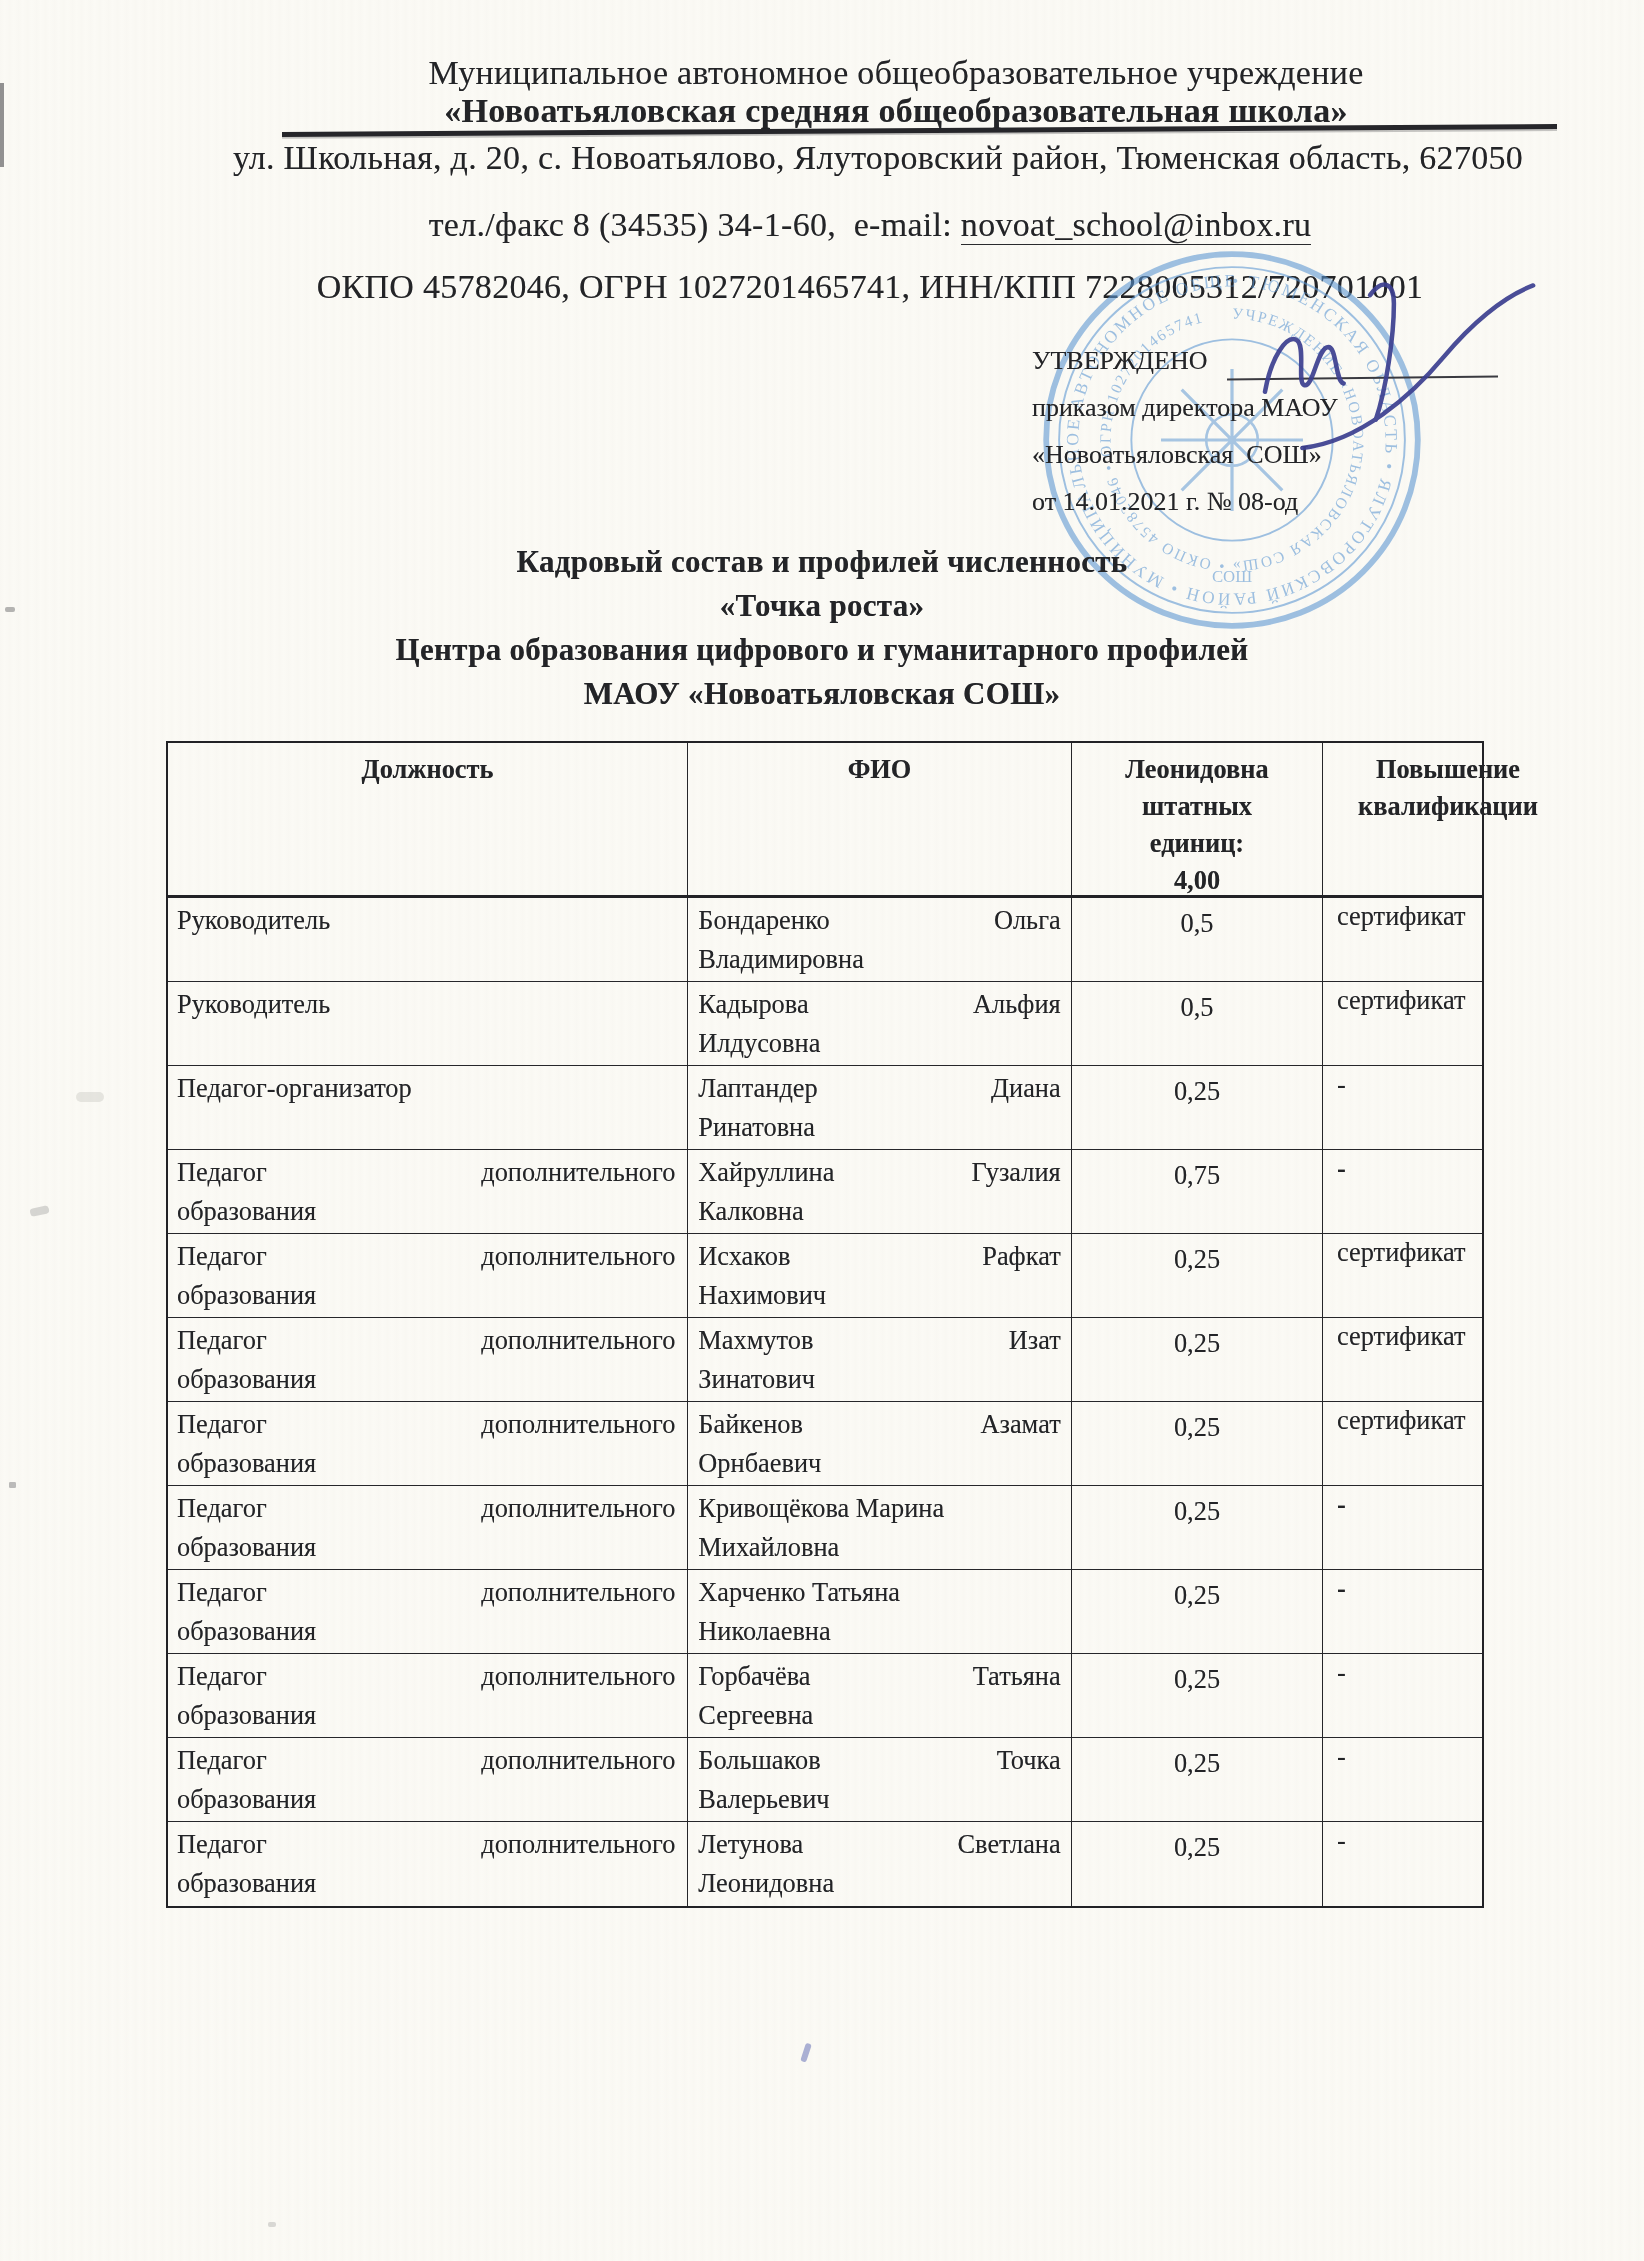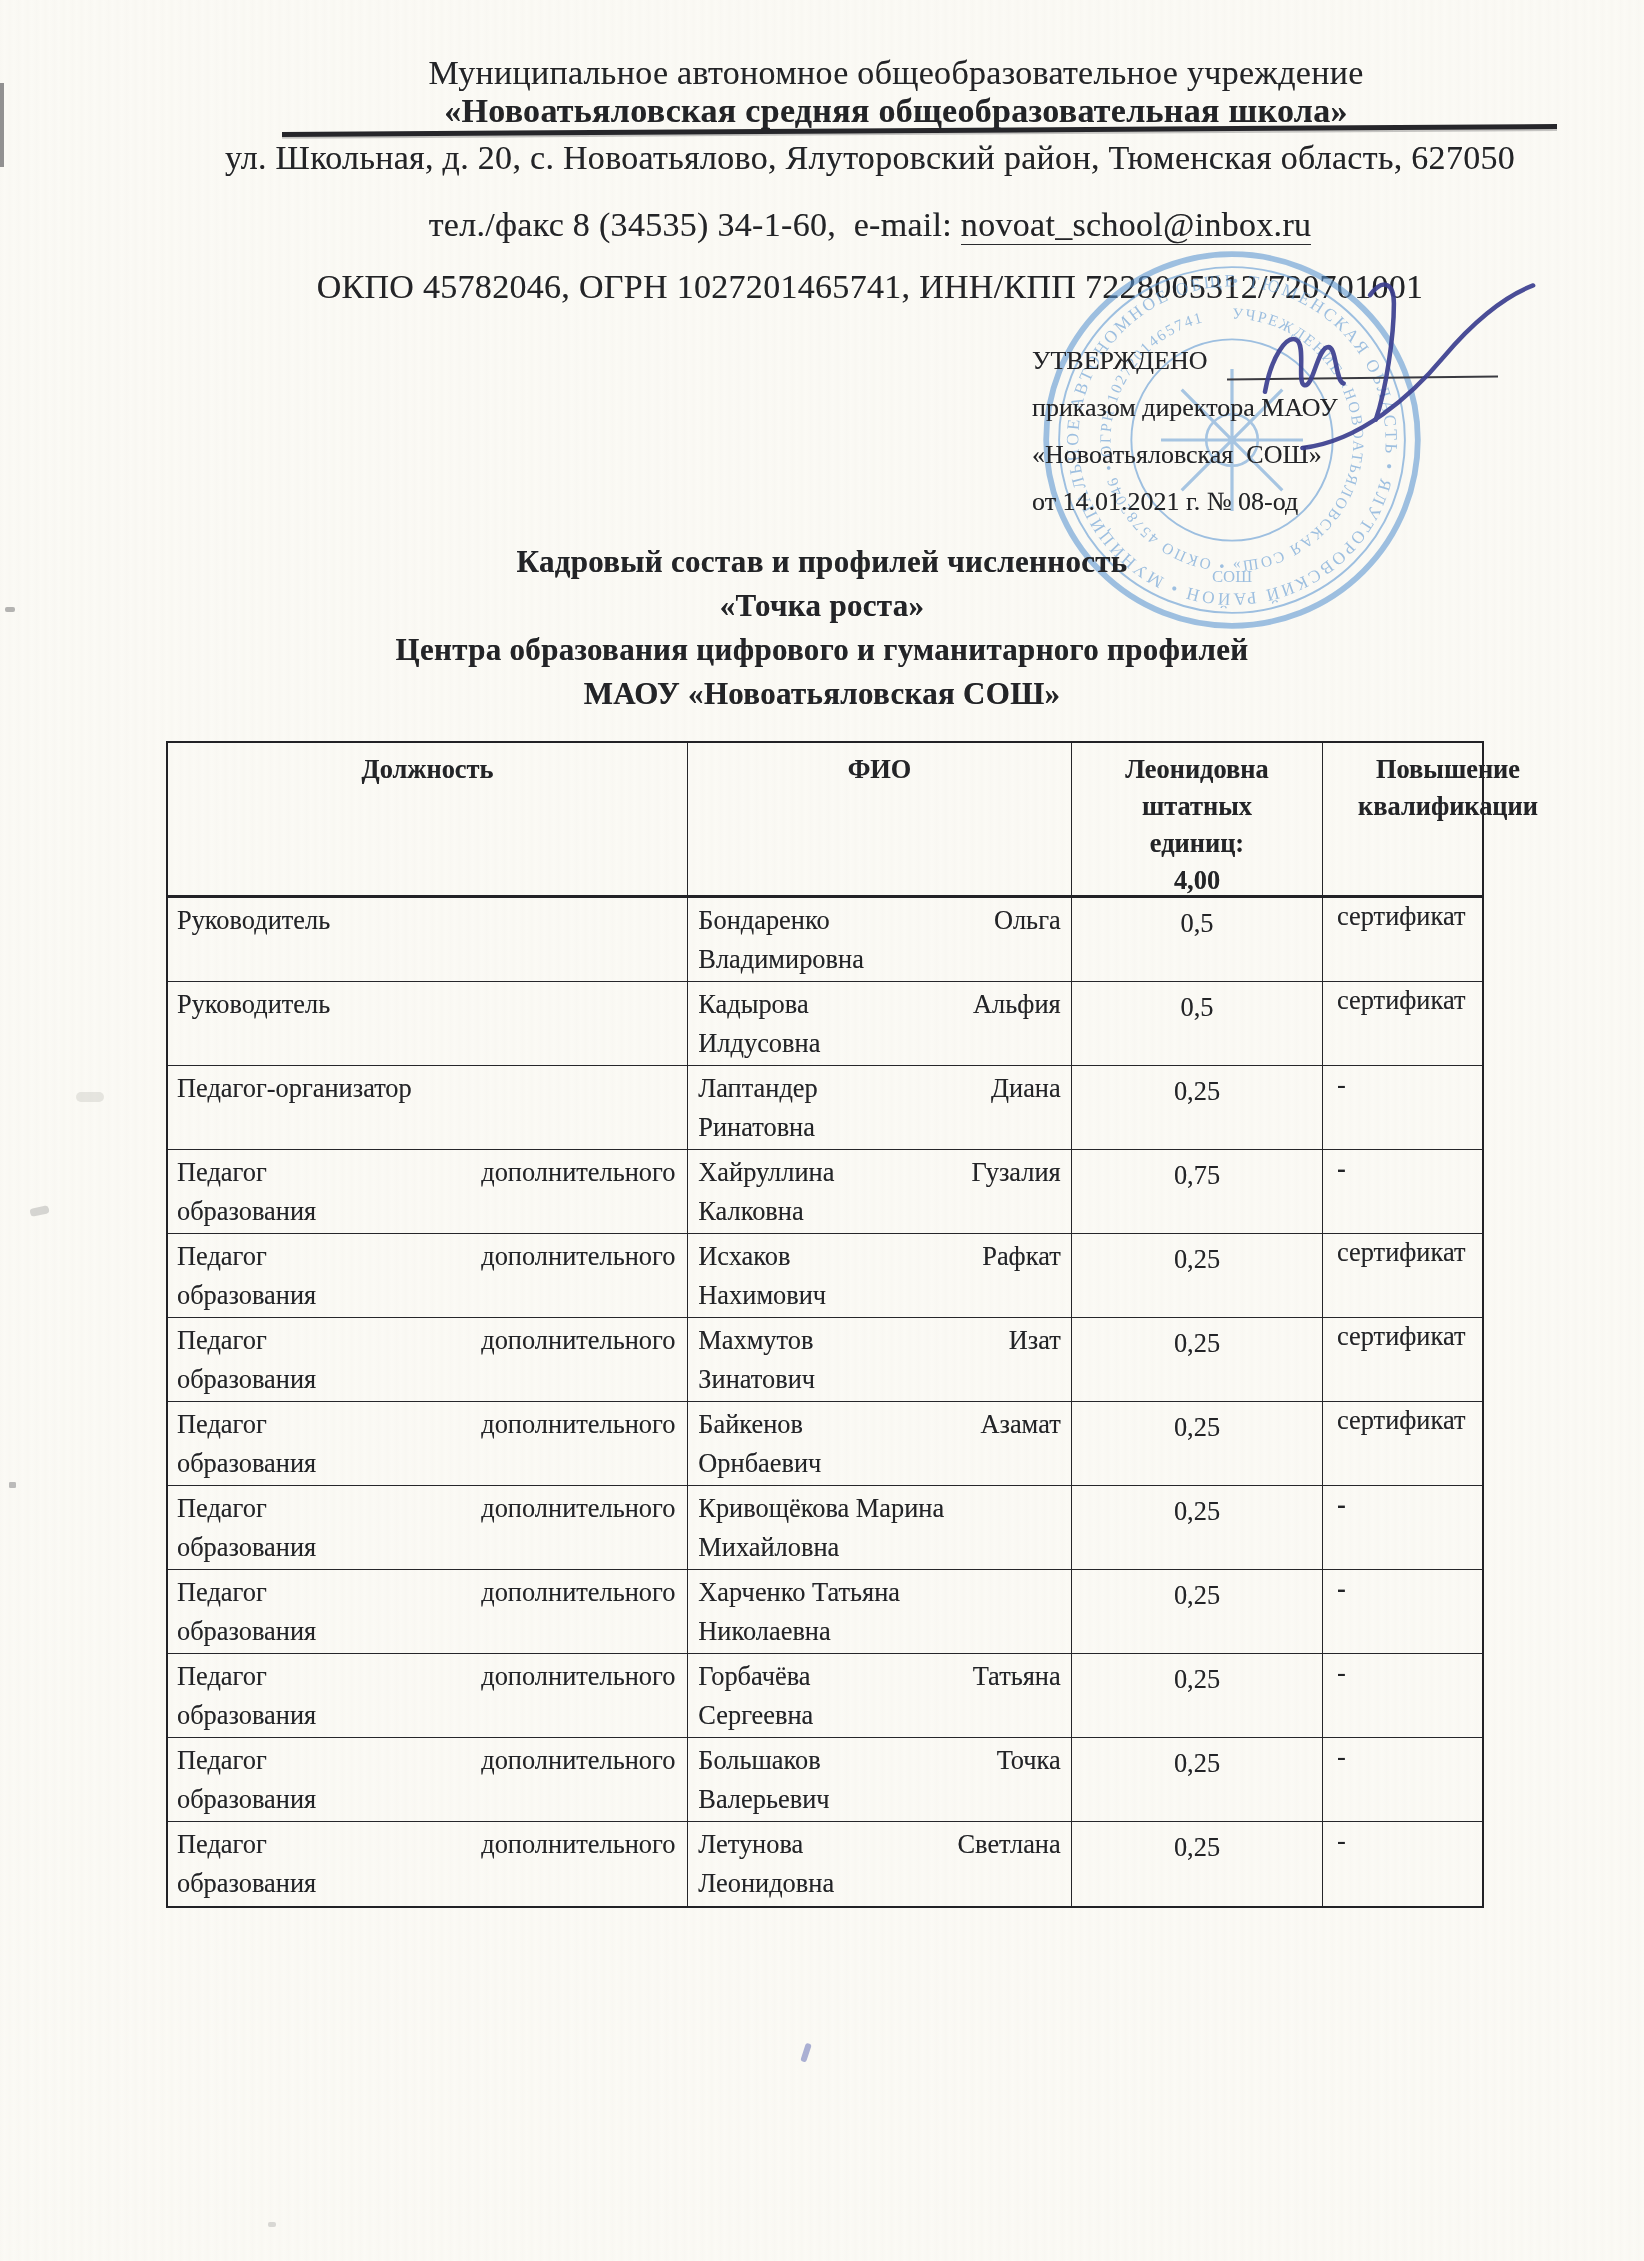--- a/index.html
+++ b/index.html
@@ -11,21 +11,21 @@
   }
   .scan-tint{position:absolute;inset:0;pointer-events:none;
     background:repeating-linear-gradient(90deg, rgba(205,200,190,0.05) 0px, rgba(255,255,255,0) 4.5px, rgba(210,205,195,0.04) 9px);}
   .line{white-space:pre;}
   .txt{position:absolute;text-align:center;font-size:34px;letter-spacing:0.3px;
        text-shadow:0 0 0.6px rgba(45,45,48,.4);}
   #org1{left:219px;top:54px;width:1354px;}
   #org2{left:219px;top:92px;width:1354px;font-weight:bold;}
   #divider{position:absolute;left:282px;top:128px;width:1275px;height:4.5px;background:#26262a;
            transform:rotate(-0.35deg);box-shadow:0 1.9px 0 rgba(40,40,45,.25);}
-  #address{left:193px;top:139px;width:1354px;}
+  #address{left:201px;top:139px;width:1354px;}
   #phone{left:193px;top:206px;width:1354px;}
   #phone .email{border-bottom:1.9px solid #2a2b2e;padding-bottom:1.3px;}
   #okpo{left:193px;top:268px;width:1354px;}
 
   .approval{position:absolute;left:1032px;top:337px;font-size:26px;line-height:47px;
             text-shadow:0 0 0.6px rgba(45,45,48,.4);}
   #sign-line{position:absolute;left:1227px;top:377px;width:271px;height:1.9px;background:#3a3a40;
              transform:rotate(-0.6deg);}
 
   .title{position:absolute;left:142px;top:540px;width:1360px;text-align:center;

